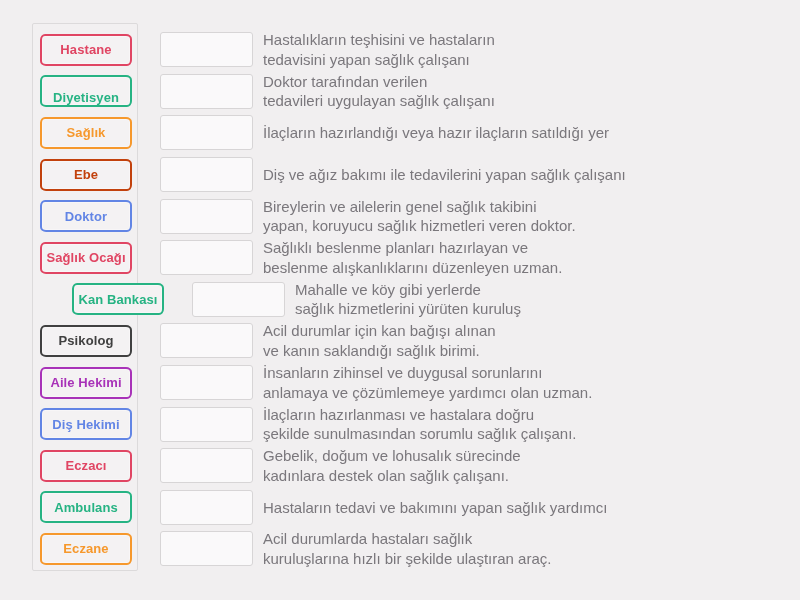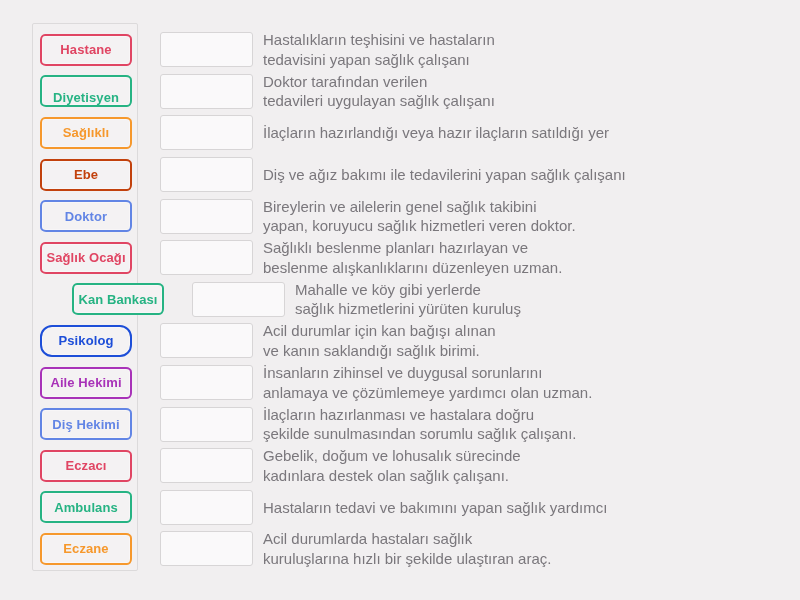--- a/index.html
+++ b/index.html
@@ -93,21 +93,21 @@
     <div class="kw" style="color: rgb(38, 179, 131); align-items: flex-end;">
       <span class="kw-label">Diyetisyen</span>
     </div>
     <div class="slot"></div>
     <div class="desc">Doktor tarafından verilen
 tedavileri uygulayan sağlık çalışanı</div>
   </div>
 
   <div class="row">
     <div class="kw" style="color: rgb(246, 152, 44);">
-      <span class="kw-label">Sağlıklı</span>
+      <span class="kw-label">Sağlık</span>
     </div>
     <div class="slot"></div>
     <div class="desc">İlaçların hazırlandığı veya hazır ilaçların satıldığı yer</div>
   </div>
 
   <div class="row">
     <div class="kw" style="color: #c2410c;">
       <span class="kw-label">Ebe</span>
     </div>
     <div class="slot"></div>
@@ -135,21 +135,21 @@
   <div class="row">
     <div class="kw" style="color: rgb(38, 179, 131); margin-left: 32px;">
       <span class="kw-label">Kan Bankası</span>
     </div>
     <div class="slot"></div>
     <div class="desc">Mahalle ve köy gibi yerlerde
 sağlık hizmetlerini yürüten kuruluş</div>
   </div>
 
   <div class="row">
-    <div class="kw" style="color: #1d4ed8; border-radius: 12px;">
+    <div class="kw" style="color: #404040;">
       <span class="kw-label">Psikolog</span>
     </div>
     <div class="slot"></div>
     <div class="desc">Acil durumlar için kan bağışı alınan
 ve kanın saklandığı sağlık birimi.</div>
   </div>
 
   <div class="row">
     <div class="kw" style="color: rgb(168, 50, 184); text-align: right;">
       <span class="kw-label">Aile Hekimi</span>

